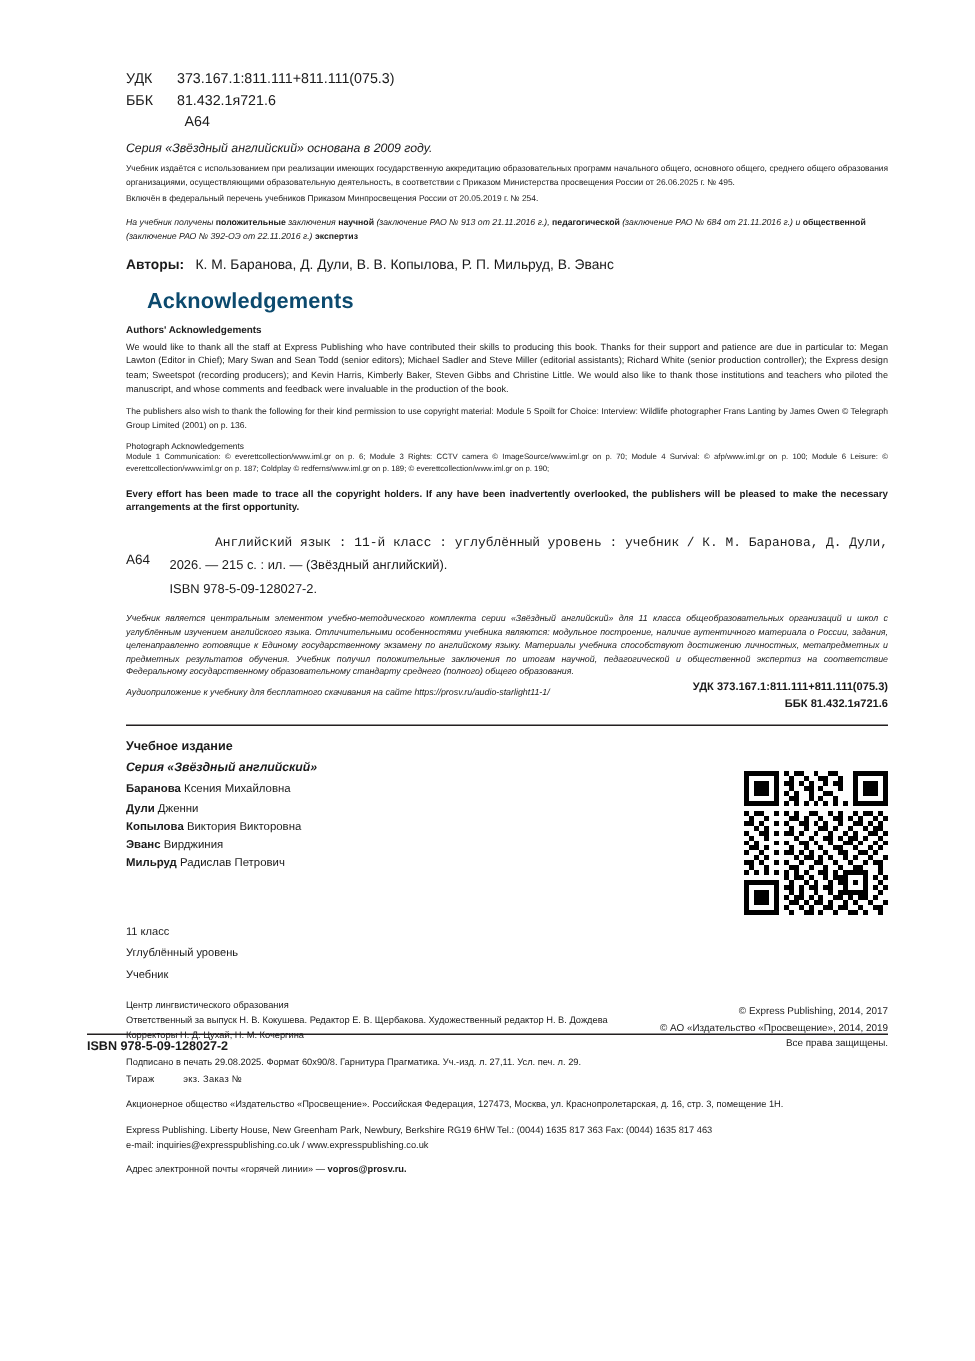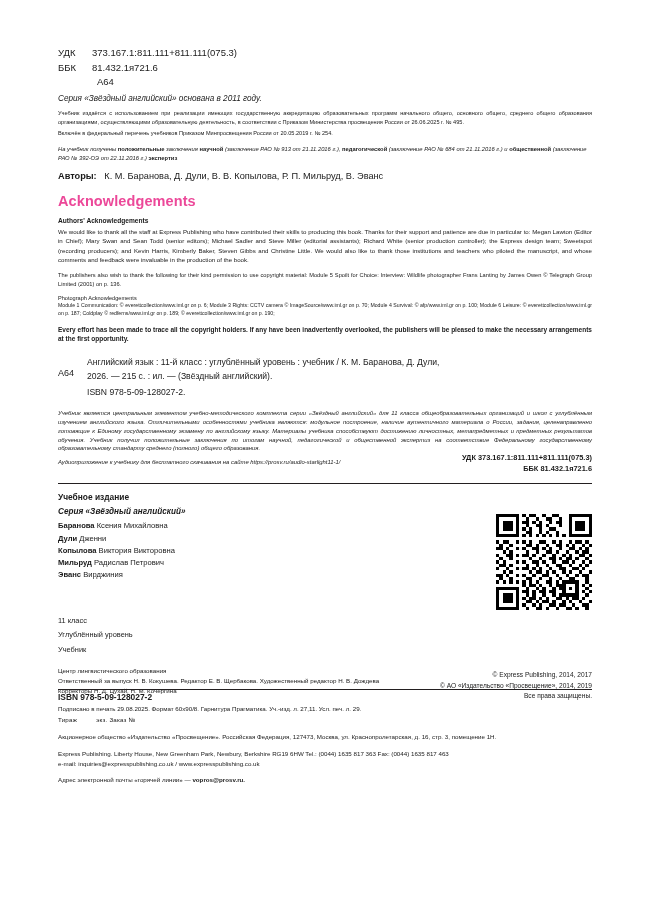--- a/index.html
+++ b/index.html
@@ -8,21 +8,21 @@
     width: 650px;
     height: 907px;
     background: #ffffff;
     font-family: "Liberation Sans", sans-serif;
     color: #1a1a1a;
   }
   .page {
     position: relative;
     width: 650px;
     height: 776px;
-    padding: 46px 58px 0 58px;
+    padding: 46px 58px 0 84px;
   }
 
   
   .udk-block { font-size: 9.5px; line-height: 1.55; margin-bottom: 4px; }
   .udk-row { white-space: pre; }
   .udk-label { display: inline-block; width: 34px; }
   .a64-top { margin-left: 39px; }
 
   .series-note {
     font-size: 8.2px;
@@ -40,45 +40,45 @@
     font-style: italic;
     margin-top: 8px;
     margin-bottom: 6px;
   }
   .expert-line b { font-style: normal; }
 
   .authors-row { font-size: 9.2px; line-height: 1.6; }
   .authors-row .lbl { font-weight: bold; }
 
   h2.ack {
-    color: #ec4899;
+    color: #0c4a6e;
     font-size: 14.5px;
     font-weight: bold;
-    margin: 9px 0 8px 0;
+    margin: 9px 0 8px 14px;
     letter-spacing: 0.1px;
   }
 
   .ack-sub { font-size: 6.6px; font-weight: bold; margin-bottom: 3px; }
   .ack-body { font-size: 6.1px; line-height: 1.52; text-align: justify; }
   .ack-pub { font-size: 5.7px; line-height: 1.5; text-align: justify; margin-top: 7px; }
   .photo-head { font-size: 5.6px; margin-top: 7px; margin-bottom: 1px; }
   .photo-body { font-size: 5.2px; line-height: 1.5; text-align: justify; }
   .effort {
     font-size: 6.5px;
     font-weight: bold;
     line-height: 1.5;
     text-align: justify;
     margin-top: 7px;
   }
 
   
   .card { margin-top: 12px; display: flex; gap: 9px; }
   .card .a64 { font-size: 9px; padding-top: 12px; width: 20px; flex: 0 0 20px; }
   .card .body { flex: 1 1 auto; font-size: 8.6px; line-height: 1.62; }
-  .card .body .l1 { text-align: left; }
+  .card .body .l1 { text-align: right; font-family: Liberation Mono, monospace; }
   .card .body .isbn { margin-top: 2px; }
 
   .desc {
     font-size: 5.9px;
     line-height: 1.5;
     text-align: justify;
     font-style: italic;
     margin-top: 9px;
   }
   .audio {
@@ -156,21 +156,21 @@
 <body>
 
 <div class="page">
 
   <div class="udk-block">
     <div class="udk-row"><span class="udk-label">УДК</span><span>373.167.1:811.111+811.111(075.3)</span></div>
     <div class="udk-row"><span class="udk-label">ББК</span><span>81.432.1я721.6</span></div>
     <div class="udk-row a64-top">А64</div>
   </div>
 
-  <div class="series-note">Серия «Звёздный английский» основана в 2011 году.</div>
+  <div class="series-note">Серия «Звёздный английский» основана в 2009 году.</div>
 
   <div class="approval">Учебник издаётся с использованием при реализации имеющих государственную аккредитацию образовательных программ начального общего, основного общего, среднего общего образования организациями, осуществляющими образовательную деятельность, в соответствии с Приказом Министерства просвещения России от 26.06.2025 г. № 495.</div>
   <div class="approval-2">Включён в федеральный перечень учебников Приказом Минпросвещения России от 20.05.2019 г. № 254.</div>
 
   <div class="expert-line">
     <span>На учебник получены </span><b>положительные</b><span> заключения </span><b>научной</b><span> (заключение РАО № 913 от 21.11.2016 г.), </span><b>педагогической</b><span> (заключение РАО № 684 от 21.11.2016 г.) и </span><b>общественной</b><span> (заключение РАО № 392-ОЭ от 22.11.2016 г.) </span><b>экспертиз</b>
   </div>
 
   <div class="authors-row">
     <span class="lbl">Авторы:</span>
@@ -458,22 +458,22 @@
         </g>
       </svg>
     </div>
 
     <div class="imp-title">Учебное издание</div>
     <div class="imp-series">Серия «Звёздный английский»</div>
 
     <div class="imp-person"><b>Баранова</b><span> Ксения Михайловна</span></div>
     <div class="imp-person"><b>Дули</b><span> Дженни</span></div>
     <div class="imp-person"><b>Копылова</b><span> Виктория Викторовна</span></div>
+    <div class="imp-person"><b>Эванс</b><span> Вирджиния</span></div>
     <div class="imp-person"><b>Мильруд</b><span> Радислав Петрович</span></div>
-    <div class="imp-person"><b>Эванс</b><span> Вирджиния</span></div>
 
     <div class="imp-course">Английский язык</div>
     <div class="imp-line">11 класс</div>
     <div class="imp-line">Углублённый уровень</div>
     <div class="imp-line">Учебник</div>
 
     <div class="imp-credits">
       <div>Центр лингвистического образования</div>
       <div>Ответственный за выпуск Н. В. Кокушева. Редактор Е. В. Щербакова. Художественный редактор Н. В. Дождева</div>
       <div>Корректоры Н. Д. Цухай, Н. М. Кочергина</div>

